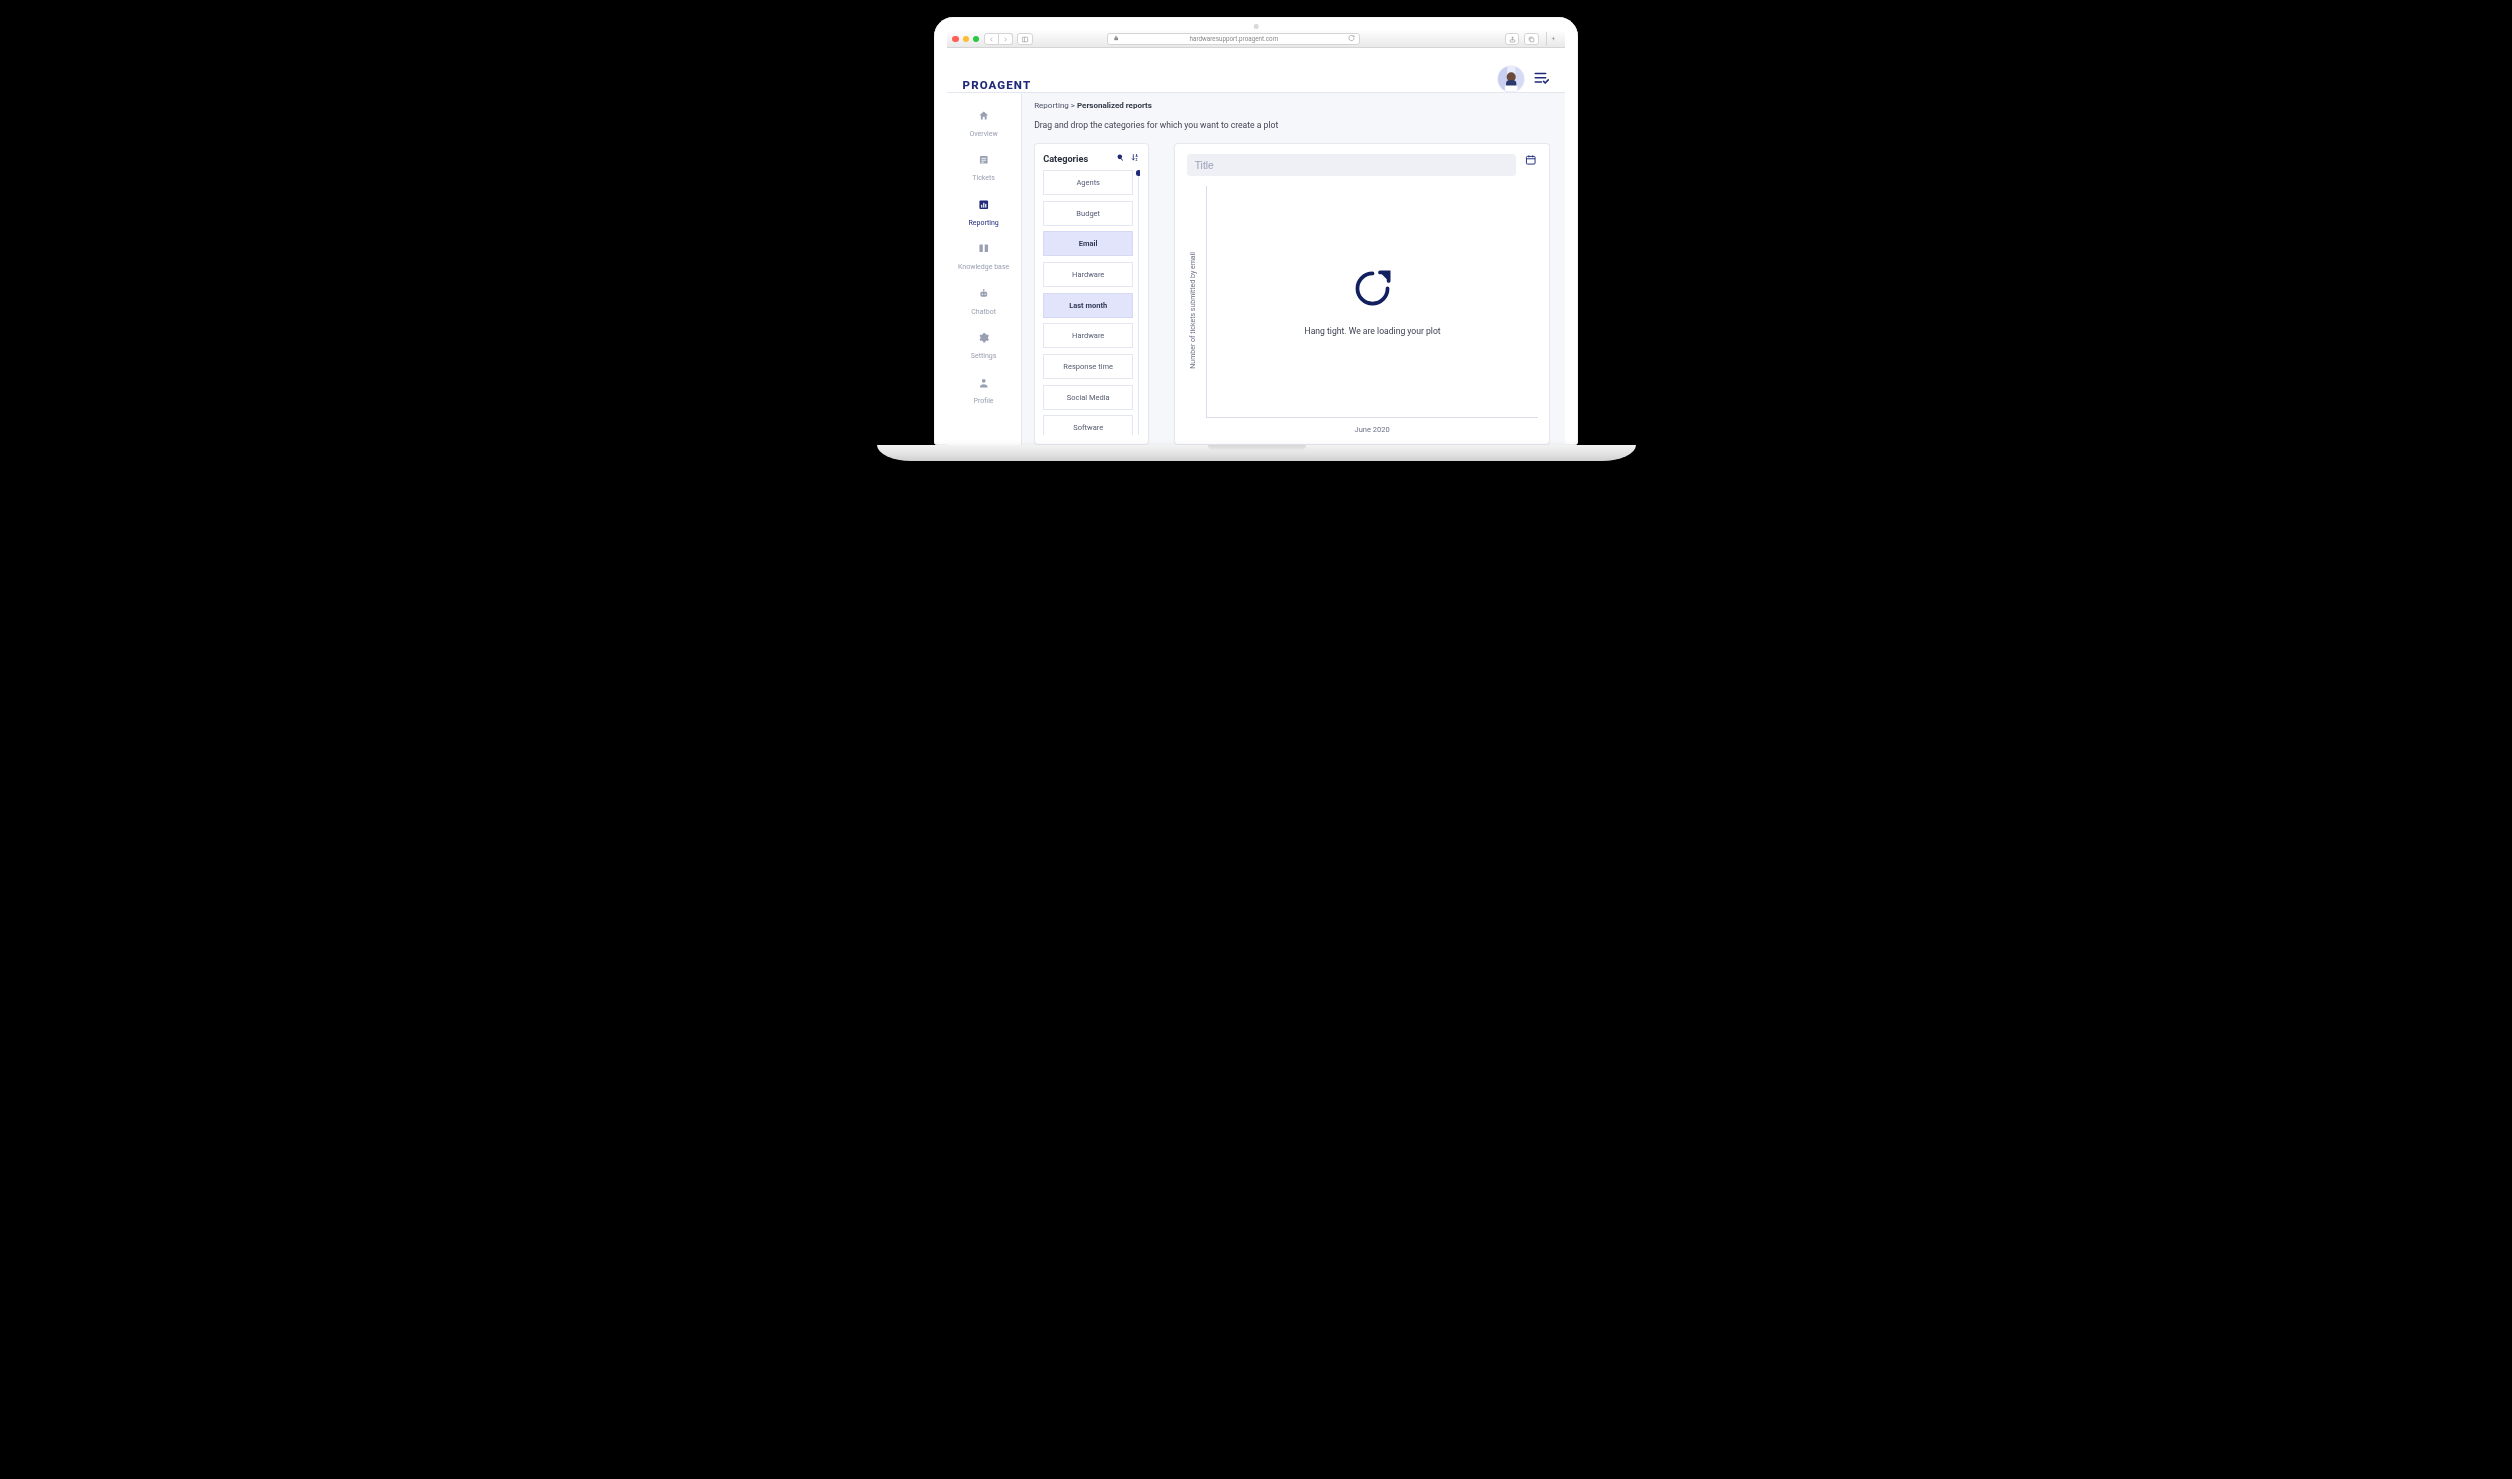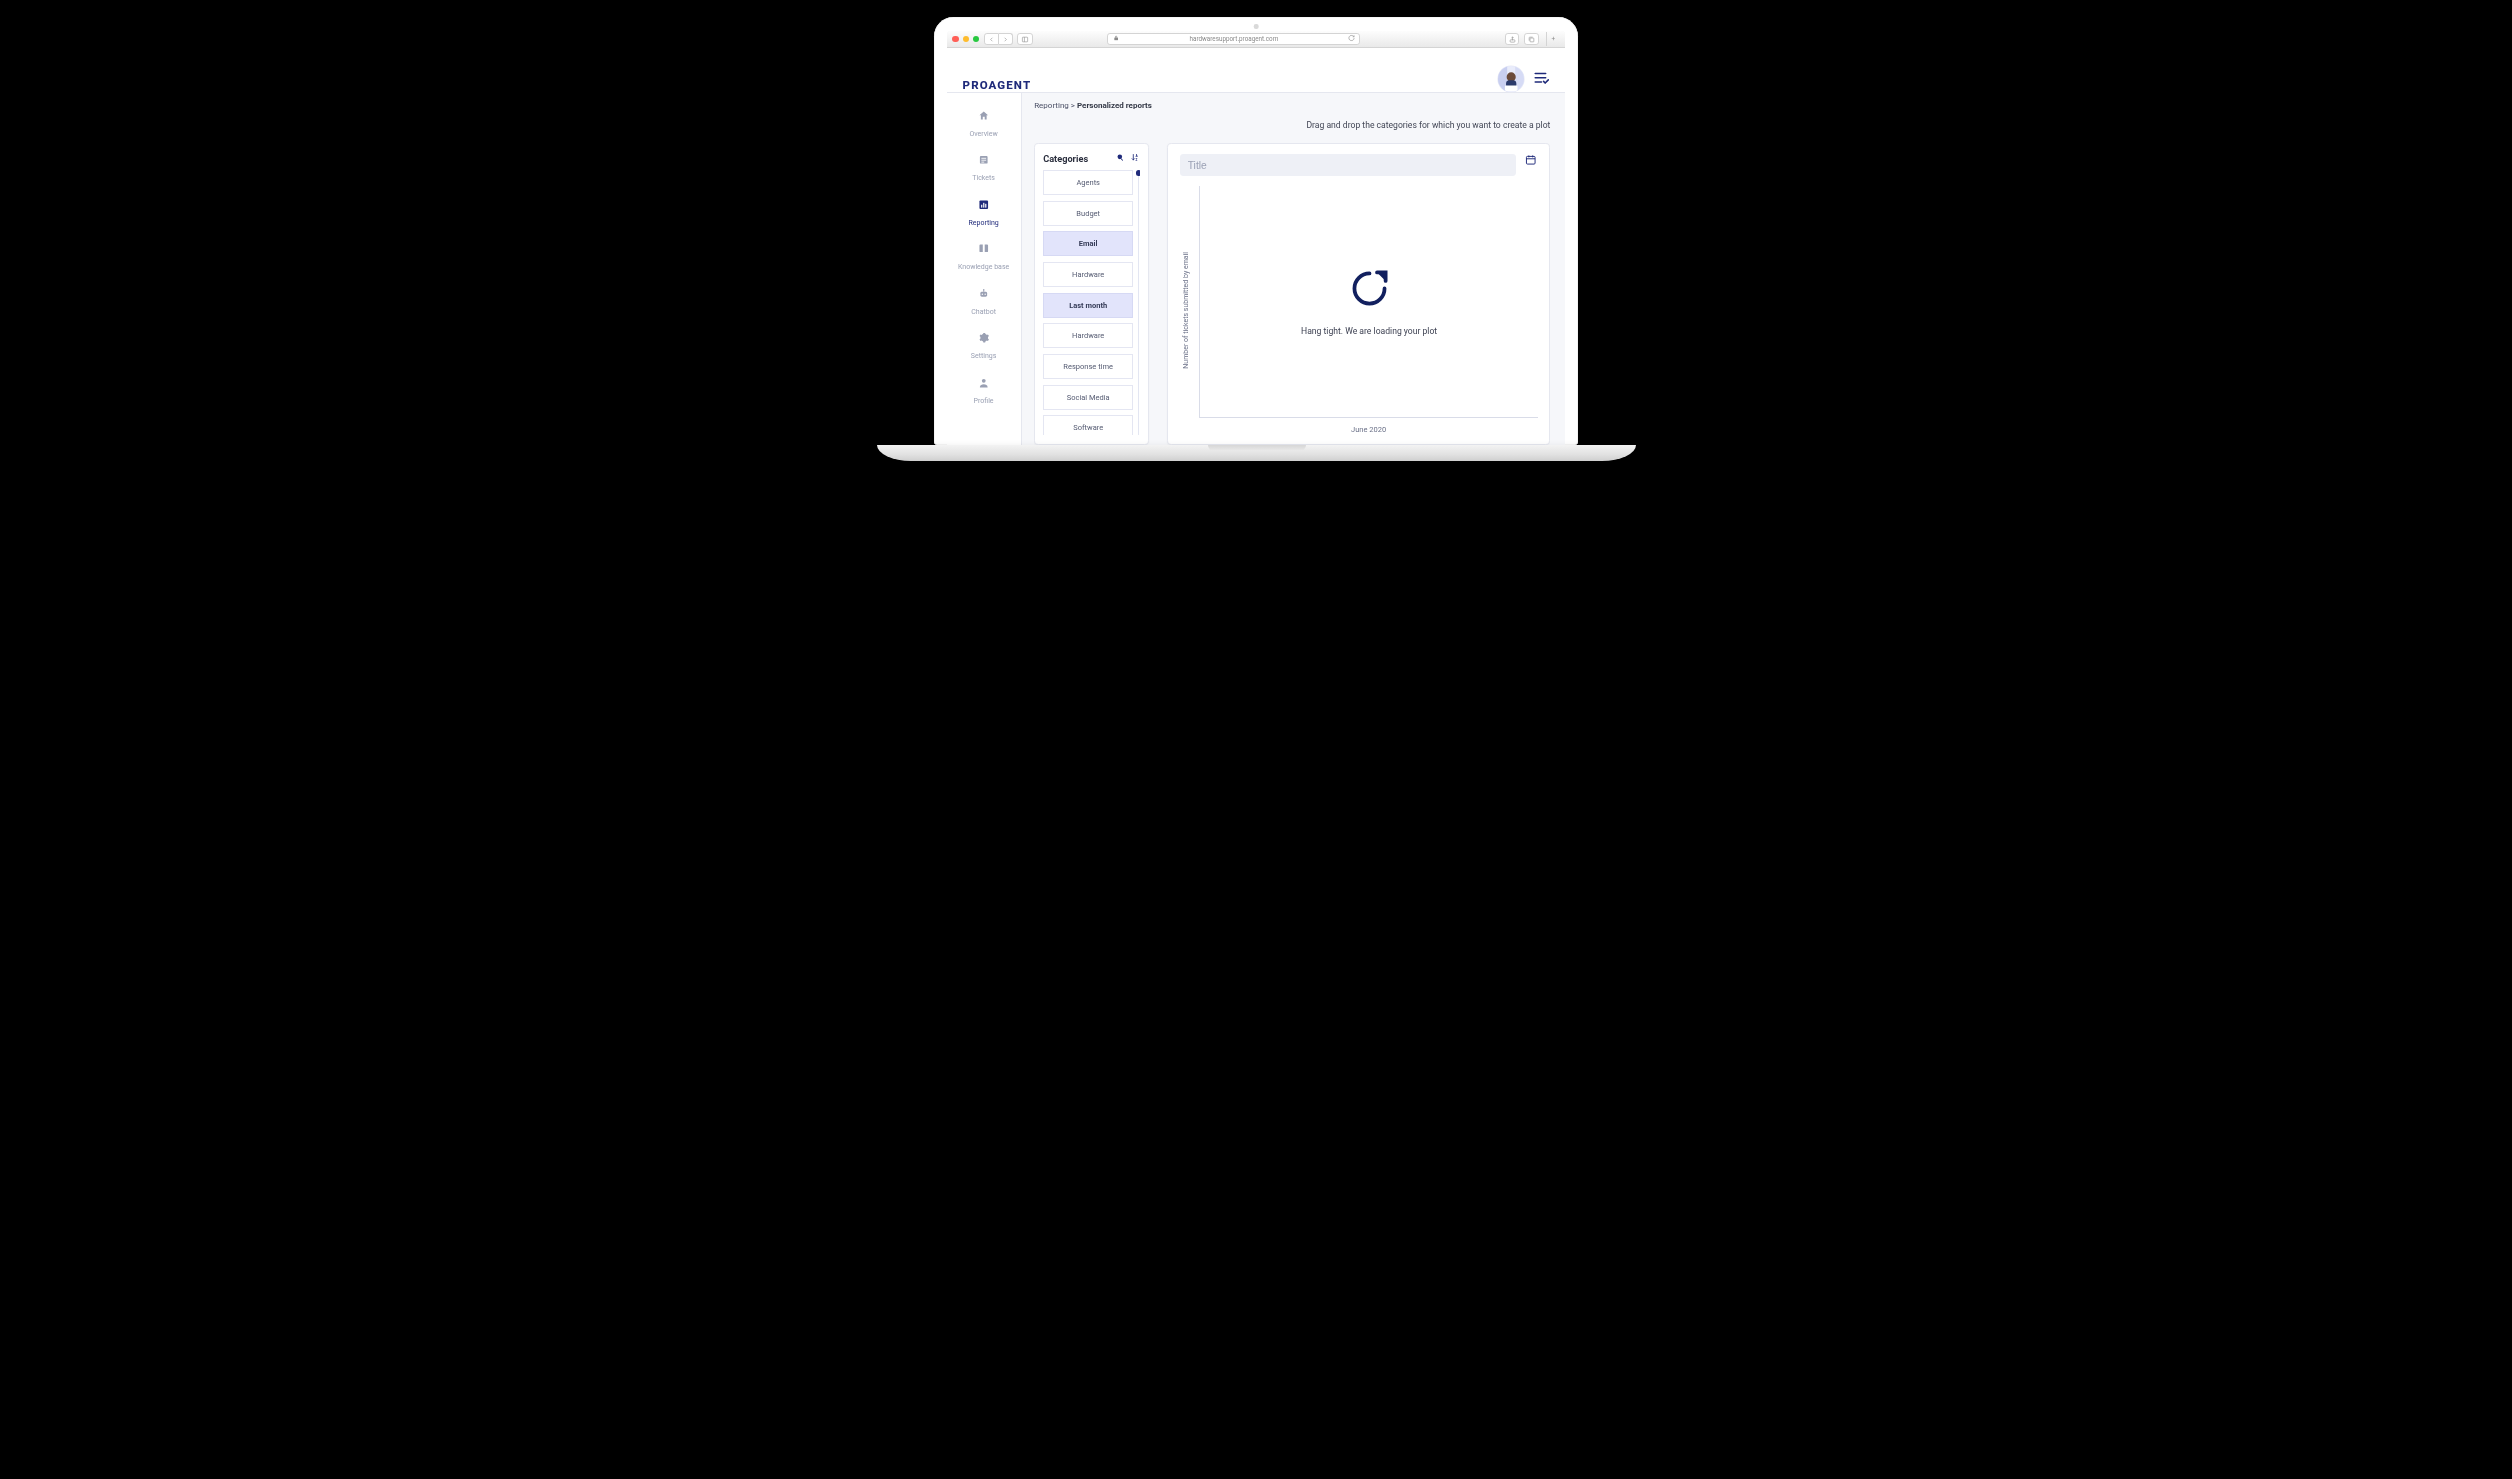--- a/index.html
+++ b/index.html
@@ -167,25 +167,25 @@
   .nav-item .ic svg{width:11.5px;height:11.5px;}
 
   .content{
     flex:1;display:flex;flex-direction:column;gap:8px;
     padding:8px 15px 0 0;
     overflow:hidden;
   }
   .breadcrumb{font-size:8px;color:var(--breadcrumb);}
   .breadcrumb b{font-weight:700;color:#333846;}
   .instruction{
-    text-align:right;color:#424655;font-size:8.6px;
+    text-align:left;color:#424655;font-size:8.6px;
     padding:2.3px 0 4.6px 0;
   }
 
-  .workspace{flex:1;display:flex;gap:18px;overflow:hidden;}
+  .workspace{flex:1;display:flex;gap:25px;overflow:hidden;}
 
   .panel{
     background:var(--card);
     border-radius:4.6px;
     box-shadow:0 0.6px 1.7px rgba(16,24,40,.05);
     border:0.6px solid var(--panel-border);
   }
 
   .cats{
     width:115px;display:flex;flex-direction:column;

